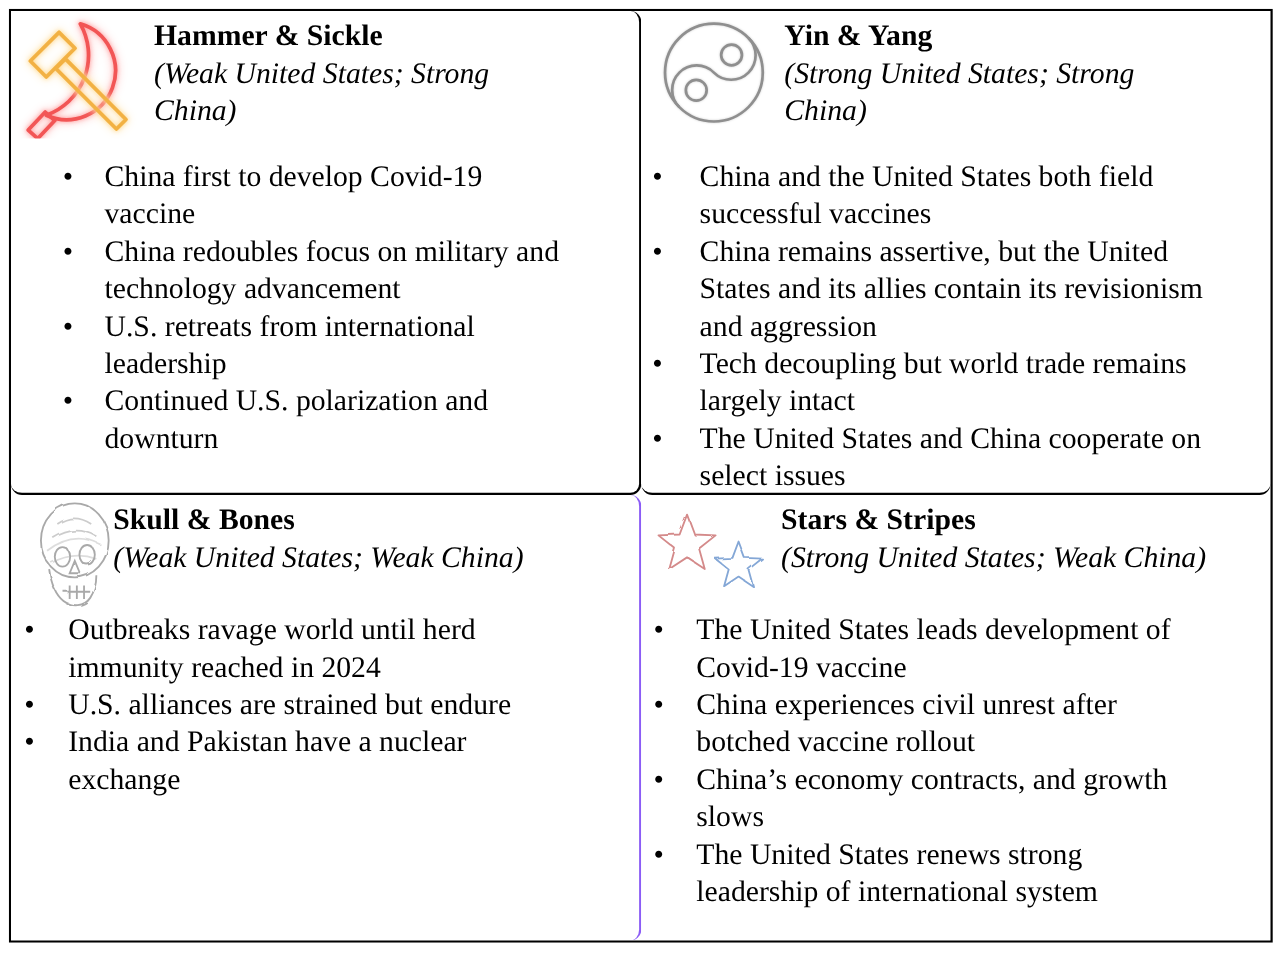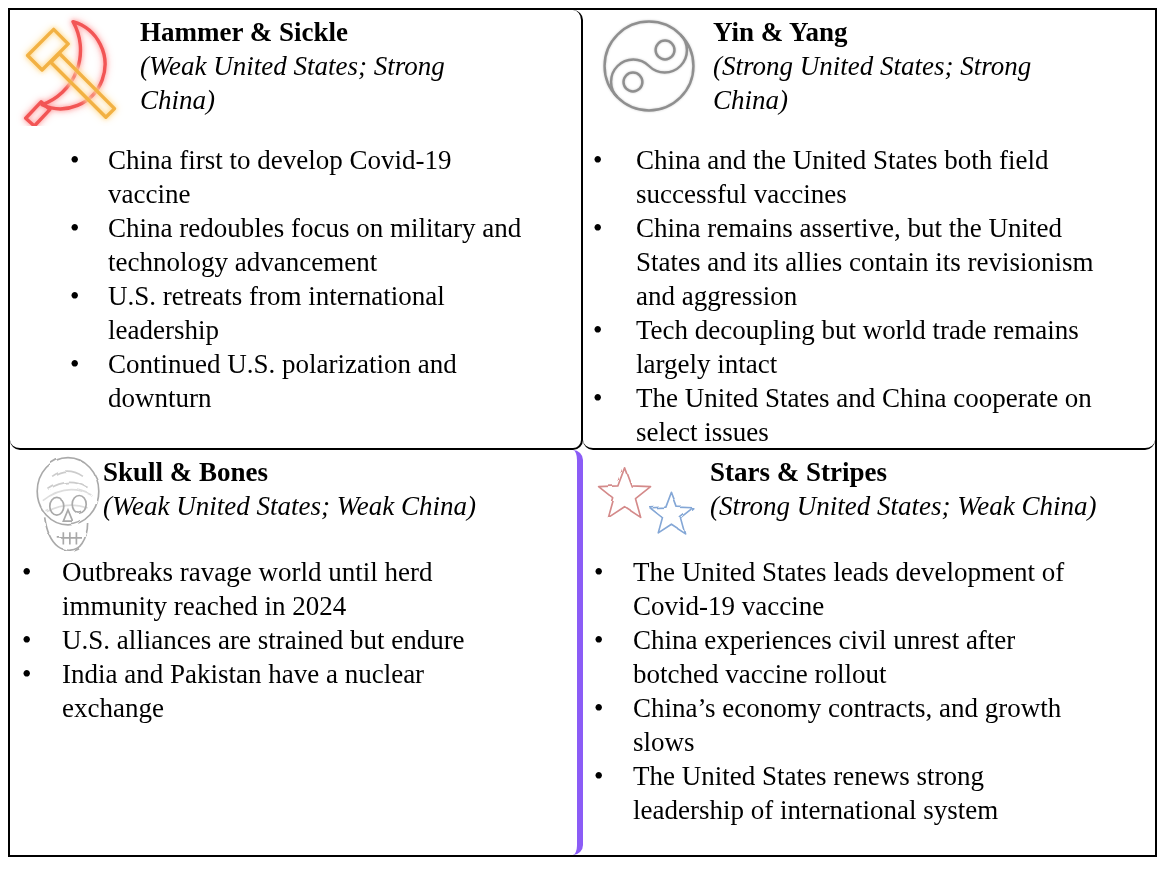--- a/index.html
+++ b/index.html
@@ -15,35 +15,35 @@
     width:1149px; height:849px;
     border:2px solid #000;
     display:grid;
     grid-template-columns:573px 1fr;
     grid-template-rows:440px 1fr;
     background:#fff;
   }
   .cell { position:relative; overflow:hidden; padding-top:5px;border-radius:10px; }
   .cell-tl { border-right:2px solid #000; border-bottom:2px solid #000; }
   .cell-tr { border-bottom:2px solid #000; }
-  .cell-bl { border-right:6px solid #8b5cf6; }
+  .cell-bl { border-right:2px solid #8b5cf6; }
 
   .hdr h2 { font-size:27px; font-weight:bold; line-height:34px; }
   .hdr .sub { font-style:italic; line-height:34px; }
 
   .cell-tl .hdr { margin-left:130px; width:352px; }
   .cell-tr .hdr { margin-left:130px; width:362px; }
   .cell-bl .hdr { margin-left:93px;  width:462px; }
   .cell-br .hdr { margin-left:127px; width:442px; }
 
   ul.bullets { list-style:none; }
   ul.bullets li { position:relative; }
   ul.bullets li::before { content:"\2022"; position:absolute; left:0; top:0; }
 
-  .cell-tl ul.bullets { margin-top:26px; padding-left:60px; }
+  .cell-tl ul.bullets { margin-top:26px; padding-left:47px; }
   .cell-tl ul.bullets li { padding-left:38px; width:458px; }
 
   .cell-tr ul.bullets { margin-top:26px; padding-left:10px; }
   .cell-tr ul.bullets li { padding-left:43px; width:533px; }
 
   .cell-bl ul.bullets { margin-top:32px; padding-left:12px; }
   .cell-bl ul.bullets li { padding-left:40px; width:490px; }
 
   .cell-br ul.bullets { margin-top:32px; padding-left:11px; }
   .cell-br ul.bullets li { padding-left:39px; width:494px; }

